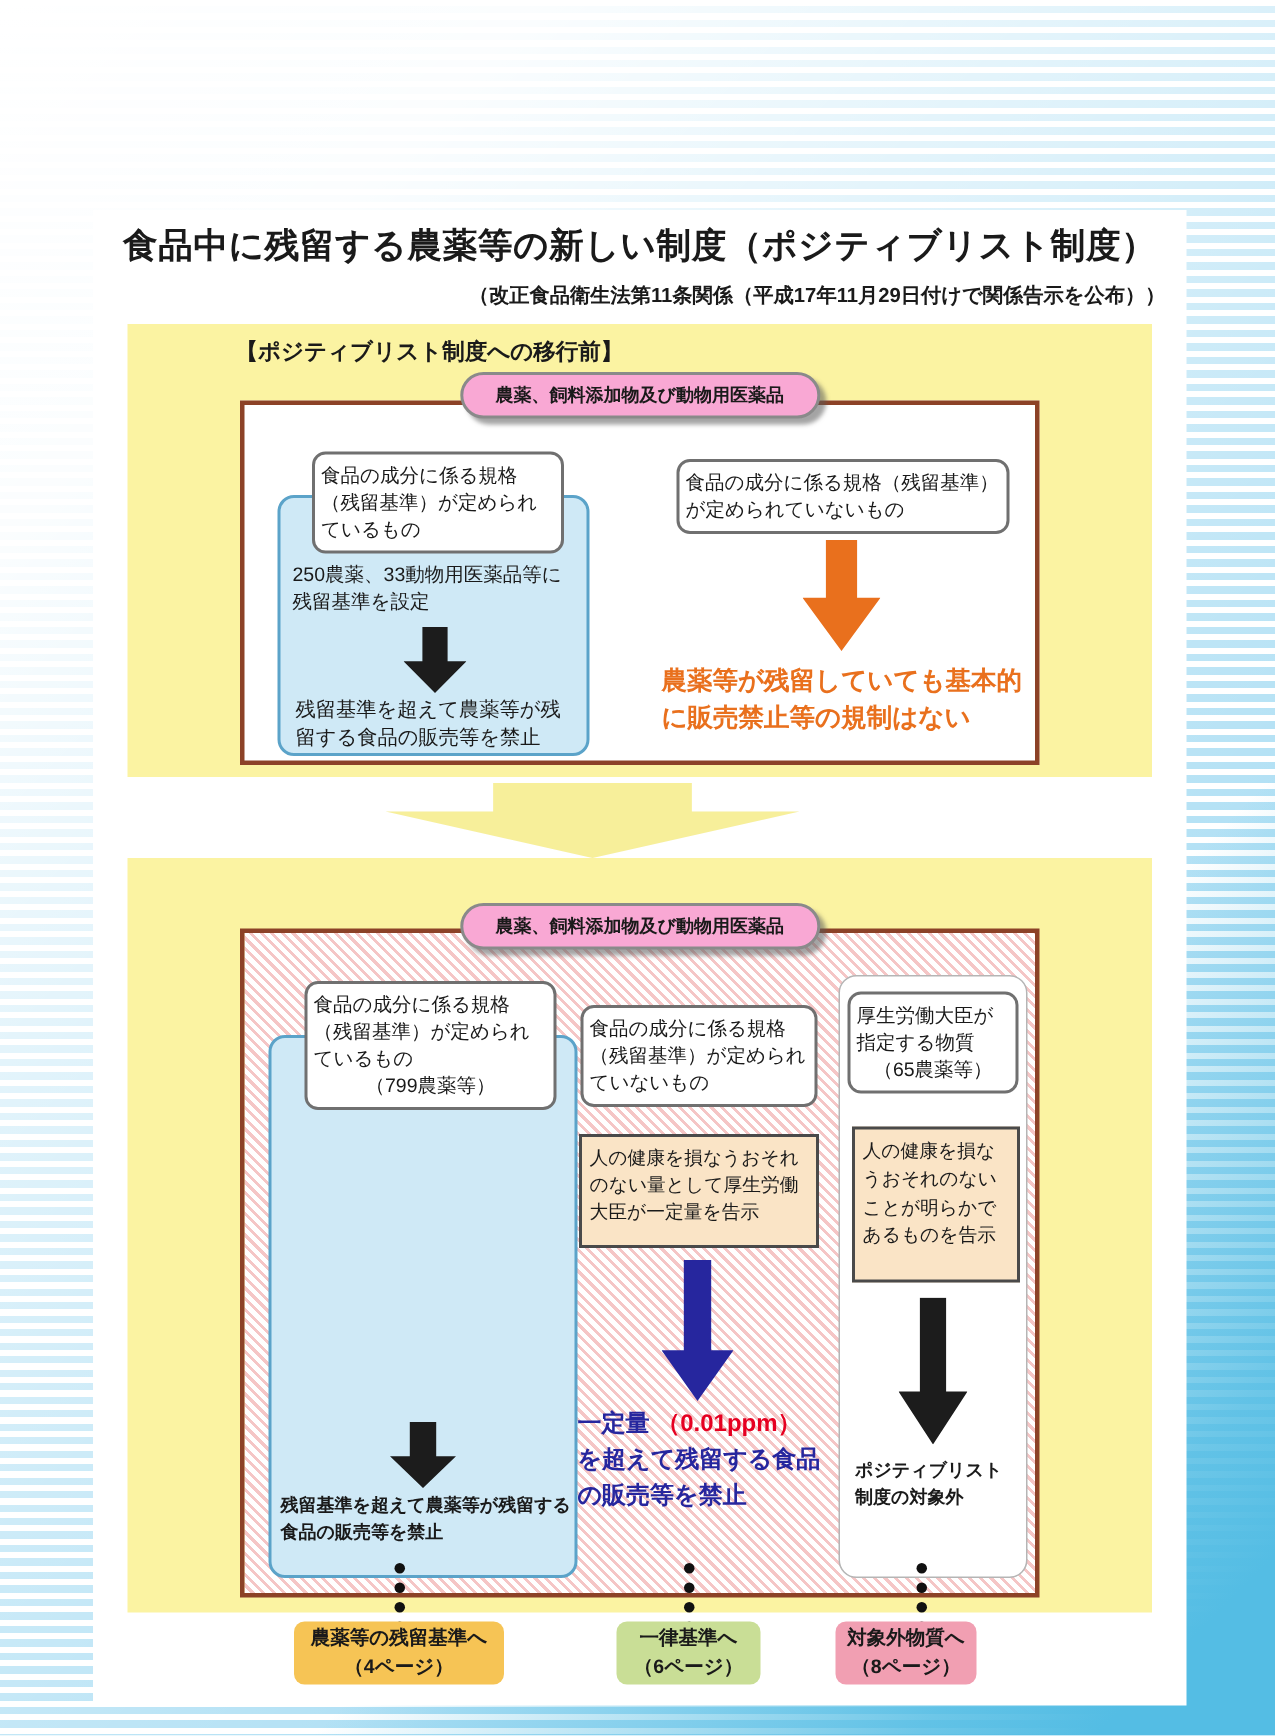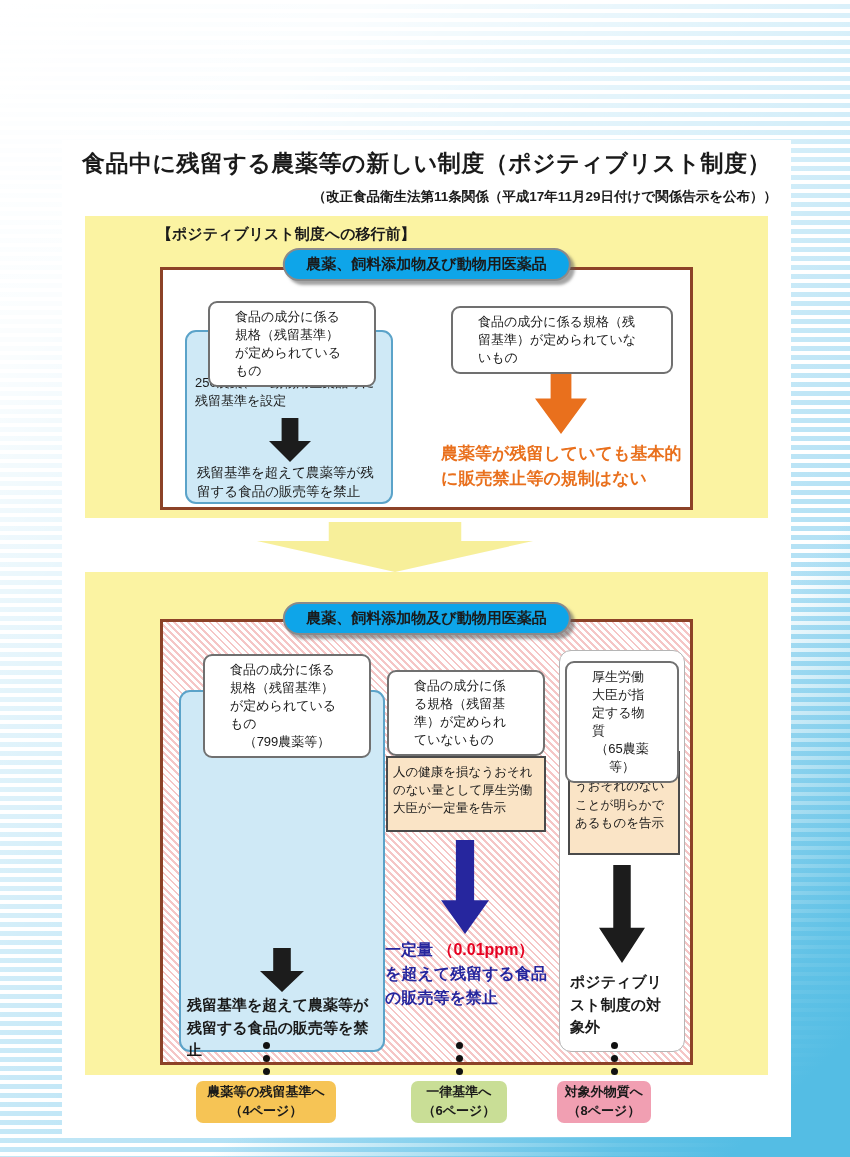--- a/index.html
+++ b/index.html
@@ -19,33 +19,33 @@
   .subtitle { position:absolute; top:48px; right:14px; font-size:13.5px; font-weight:bold; }
 
   .panel { position:absolute; left:23px; width:683px; background:#fbf3a2; }
   .panel-before { top:76px; height:302px; }
   .panel-after  { top:432px; height:503px; }
   .panel-heading { position:absolute; left:72px; top:9px; font-size:15px; font-weight:bold; }
   .panel-heading .date { font-weight:bold; }
 
   .pill {
     position:absolute; left:50%; transform:translateX(-50%);
-    background:#0ea5e9; border:2px solid #8a8a8a; border-radius:18px;
-    padding:5px 22px; font-size:15px; font-weight:bold; white-space:nowrap;
+    background:#f9a8d4; border:2px solid #8a8a8a; border-radius:18px;
+    padding:5px 22px; font-size:12px; font-weight:bold; white-space:nowrap;
     box-shadow:4px 4px 3px rgba(90,90,90,0.55); z-index:5;
   }
 
   .flowbox { position:absolute; left:75px; top:51px; width:533px; height:243px;
     background:#ffffff; border:3px solid #8c4227; }
   .hatchbox { position:absolute; left:75px; top:47px; width:533px; height:446px;
     border:3px solid #8c4227;
     background:repeating-linear-gradient(45deg, #ffffff 0px, #ffffff 3px, #f5c6c6 3px, #f5c6c6 5px); }
 
   .label-box { position:absolute; background:#ffffff; border:2px solid #707070;
-    border-radius:9px; padding:5px 25px; font-size:13px; line-height:1.38; z-index:3; }
+    border-radius:9px; padding:5px 4px; font-size:13px; line-height:1.38; z-index:3; }
   .label-note { display:block; text-align:center; }
 
   .bluebox { position:absolute; background:#cfe9f6; border:2px solid #5ba3c9; border-radius:11px; }
   .creambox { position:absolute; background:#fae4c6; border:2px solid #4a4a4a;
     padding:5px; display:flex; flex-direction:column; align-items:center; }
   .mini-white { background:#ffffff; border:1.5px solid #707070; border-radius:8px;
     padding:4px 5px; font-size:12px; line-height:1.42; width:100%; }
 
   .arrow-down { position:absolute; }
   .arrow-short { clip-path:polygon(30% 0,70% 0,70% 52%,100% 52%,50% 100%,0 52%,30% 52%); }
@@ -55,21 +55,21 @@
   .arrow-blue { background:#26269e; }
 
   .big-arrow { position:absolute; left:195px; top:382px; width:276px; height:50px;
     background:#f7ef9a;
     clip-path:polygon(26% 0,74% 0,74% 38%,100% 38%,50% 100%,0 38%,26% 38%);
     filter:drop-shadow(0 1px 1px #b9ab52); }
 
   .outcome { position:absolute; font-weight:bold; }
   .outcome-sm { font-size:13.5px; font-weight:normal; line-height:1.4; }
   .outcome-orange { color:#e9701d; font-size:17px; line-height:1.45; }
-  .outcome-big { font-size:15px; line-height:1.5; }
+  .outcome-big { font-size:12px; line-height:1.5; }
   .outcome-blue { color:#26269e; font-size:16px; line-height:1.5; }
   .ppm-red { color:#e60021; }
 
   .plus-icon { position:relative; width:26px; height:26px; margin:5px 0; flex:0 0 auto; }
   .plus-outer { position:absolute; inset:0; background:#8a8a8a;
     clip-path:polygon(33% 0,67% 0,67% 33%,100% 33%,100% 67%,67% 67%,67% 100%,33% 100%,33% 67%,0 67%,0 33%,33% 33%); }
   .plus-inner { position:absolute; inset:2px; background:#ffffff;
     clip-path:polygon(33% 0,67% 0,67% 33%,100% 33%,100% 67%,67% 67%,67% 100%,33% 100%,33% 67%,0 67%,0 33%,33% 33%); }
 
   .col3-panel { position:absolute; left:396px; top:28px; width:126px; height:402px;

